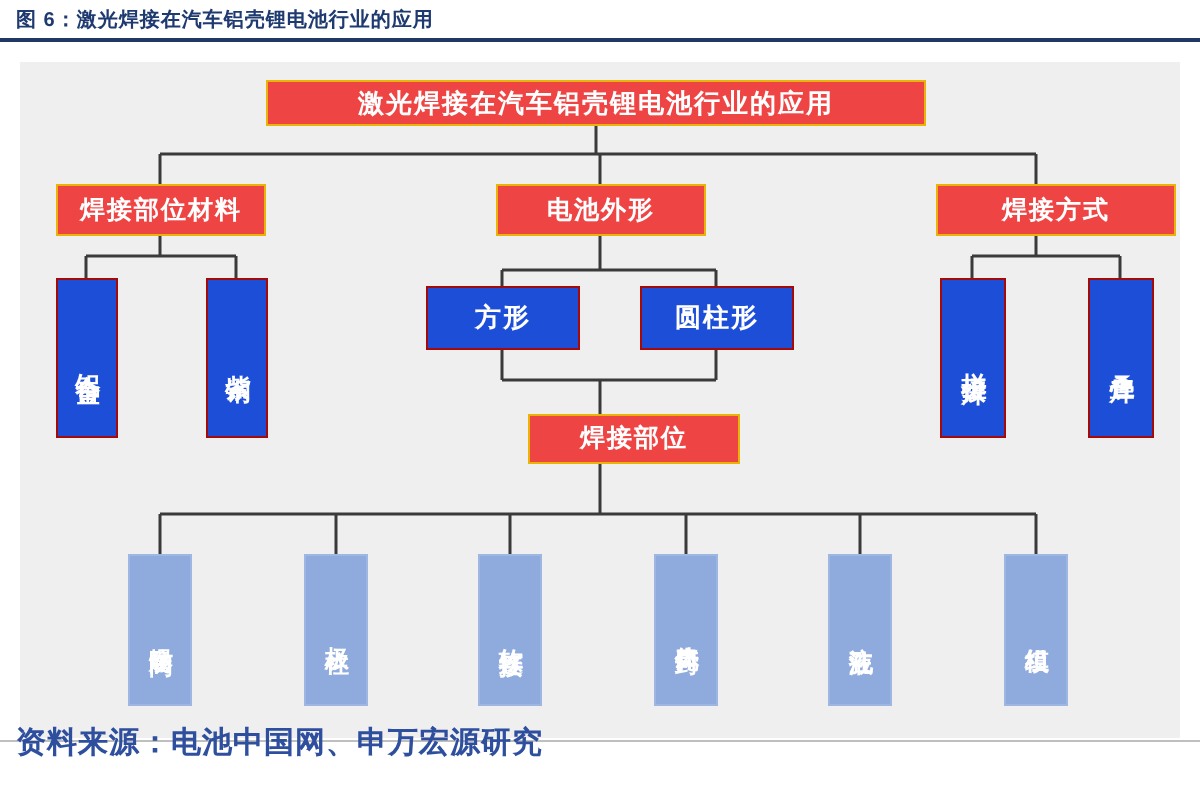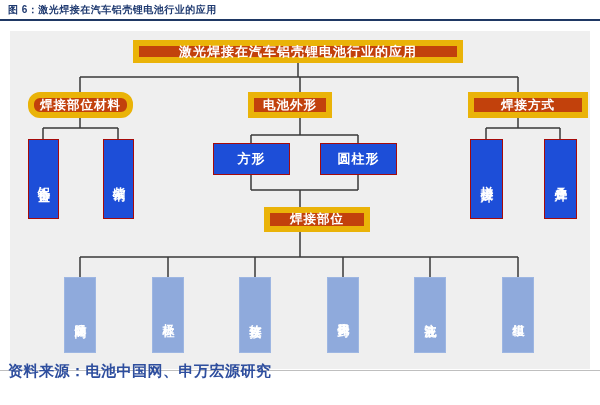--- a/index.html
+++ b/index.html
@@ -12,28 +12,28 @@
     color:#1F3A70;white-space:nowrap;letter-spacing:0.5px;
   }
   .title-rule{position:absolute;left:0;top:19px;width:600px;height:2px;background:#1F3864;}
   .panel{position:absolute;left:10px;top:31px;width:580px;height:338px;background:#EFEFEF;}
   svg.connectors{position:absolute;left:0;top:0;width:600px;height:405px;}
   .box{
     position:absolute;display:flex;align-items:center;justify-content:center;
     color:#ffffff;font-weight:bold;box-sizing:border-box;text-align:center;
     white-space:nowrap;
   }
-  .navy{background:#c2410c;border:6px solid #eab308;}
+  .navy{background:#ef4444;border:1px solid #eab308;}
   .red{background:#1d4ed8;border:1px solid #A50A0A;}
   .lblue{background:#8FAADC;border:1px solid #9DB6E2;}
   .vert{writing-mode:vertical-rl;text-orientation:upright;letter-spacing:2px;white-space:normal;}
   .root-box{left:133px;top:40px;width:330px;height:23px;font-size:13px;letter-spacing:1px;}
   .hdr{top:92px;height:26px;font-size:12.5px;letter-spacing:1px;}
-  .hdr-materials{left:28px;width:105px;border-radius:12px;}
-  .hdr-shape{left:248px;width:84px;}
+  .hdr-materials{left:28px;width:105px;}
+  .hdr-shape{left:248px;width:105px;}
   .hdr-method{left:468px;width:120px;}
   .vred{top:139px;height:80px;width:31px;font-size:12.5px;}
   .v-allu{left:28px;}
   .v-copper{left:103px;}
   .v-splice{left:470px;width:33px;}
   .v-lap{left:544px;width:33px;}
   .hred{top:143px;height:32px;width:77px;font-size:13px;letter-spacing:1px;}
   .h-square{left:213px;}
   .h-cyl{left:320px;}
   .mid-box{left:264px;top:207px;width:106px;height:25px;font-size:12.5px;letter-spacing:1px;}

